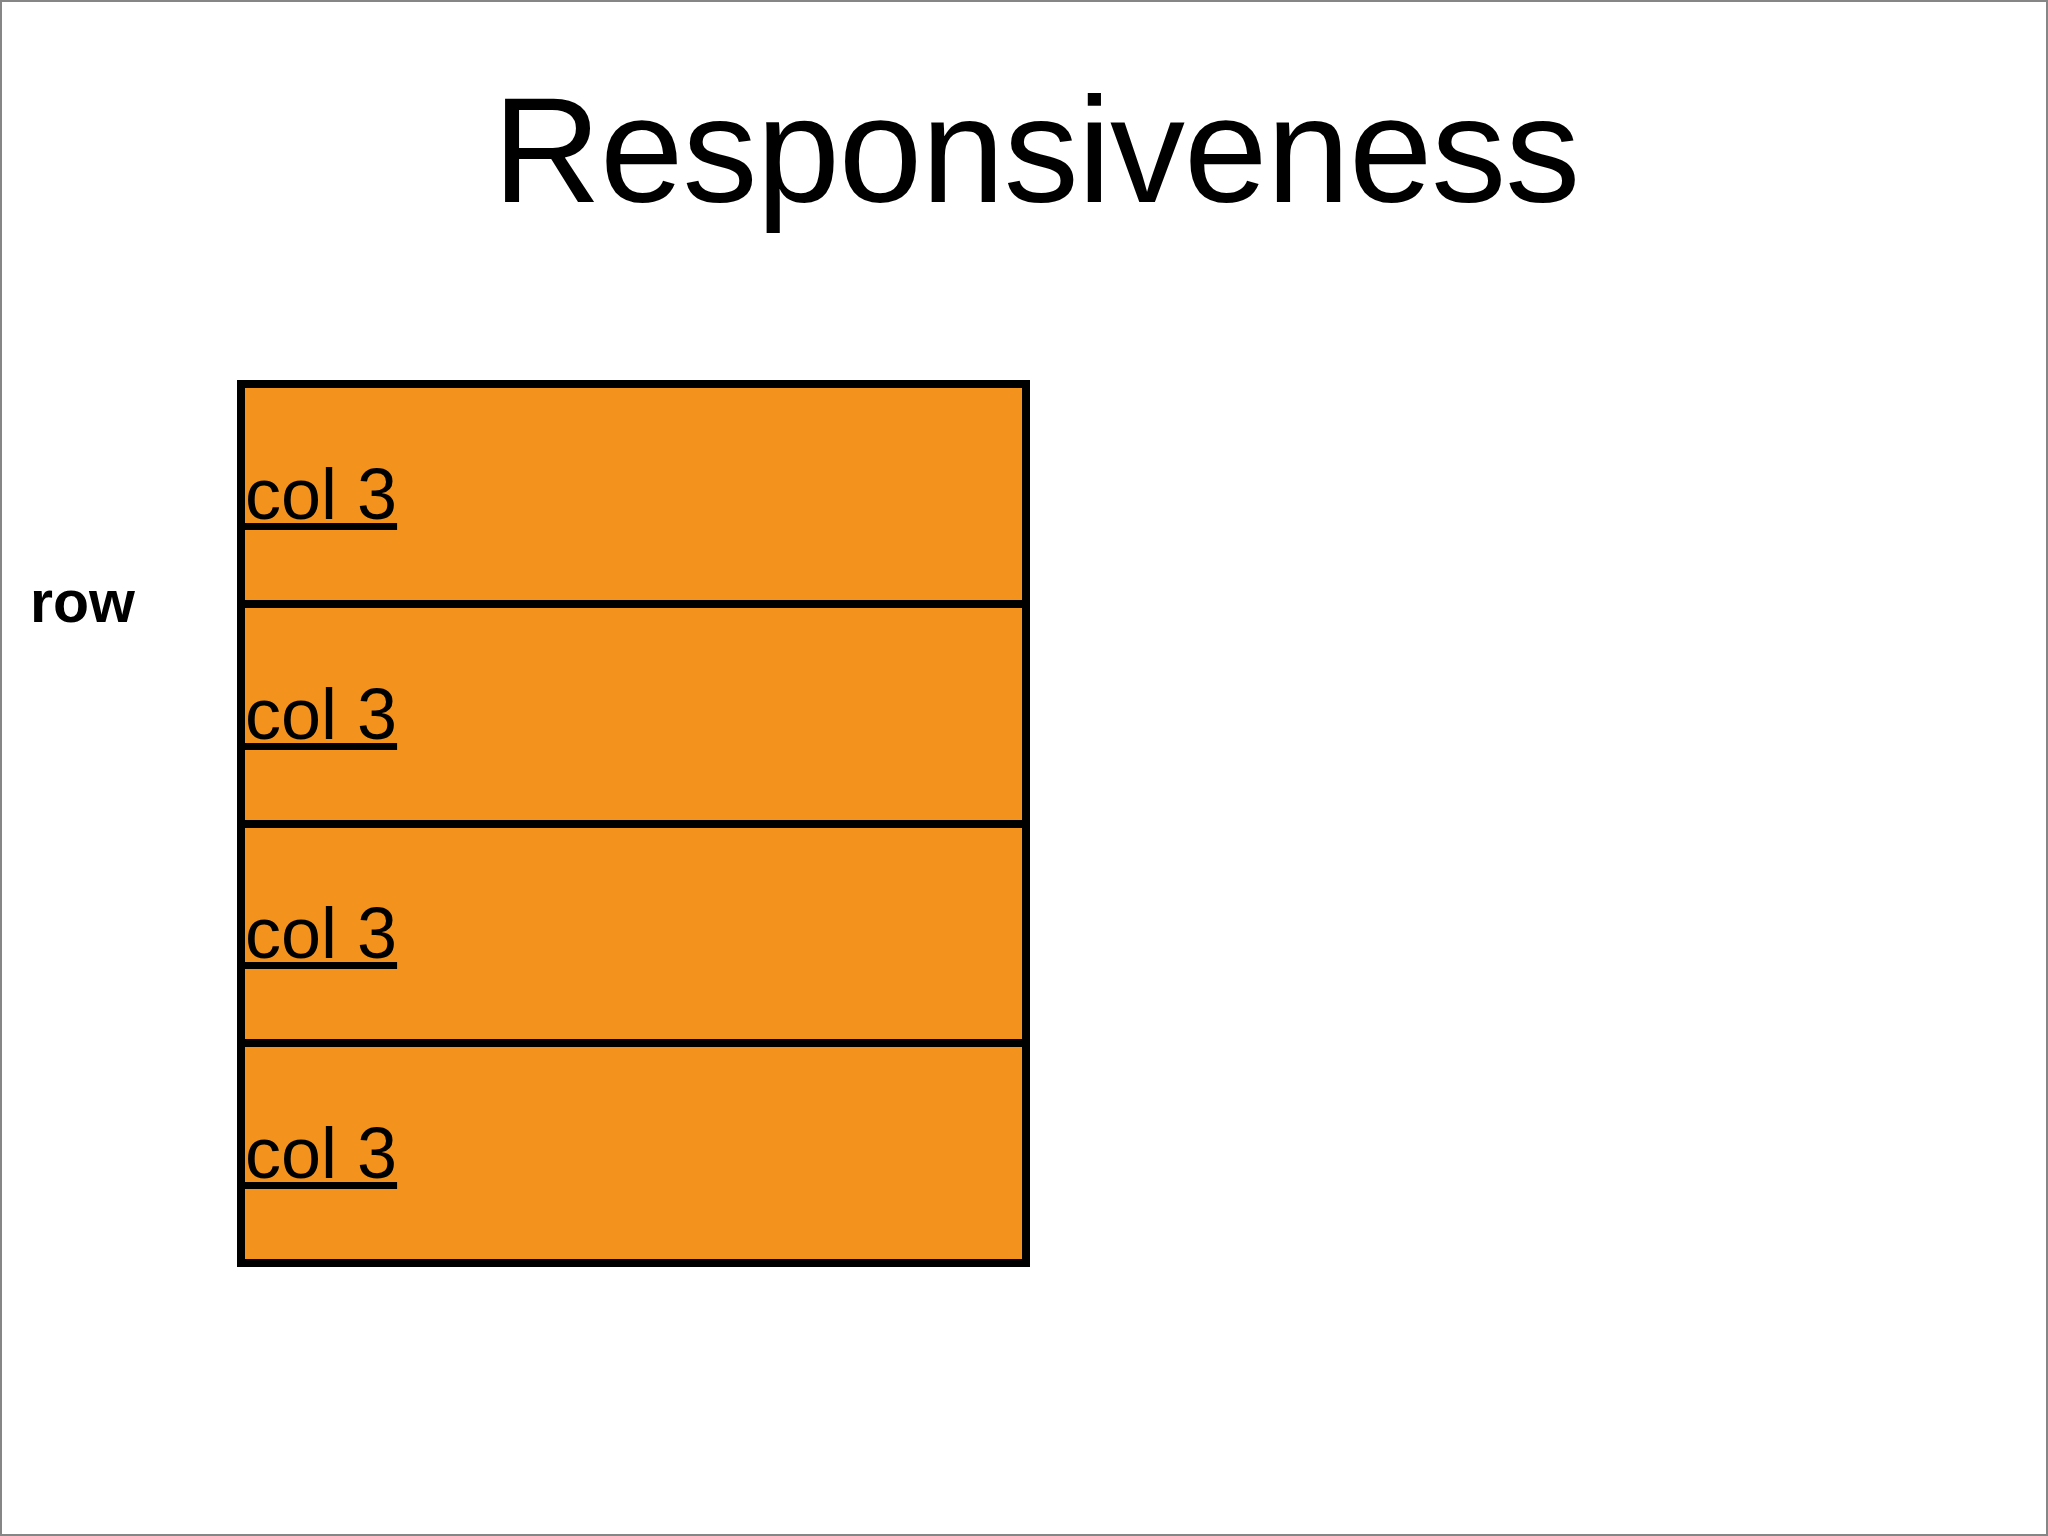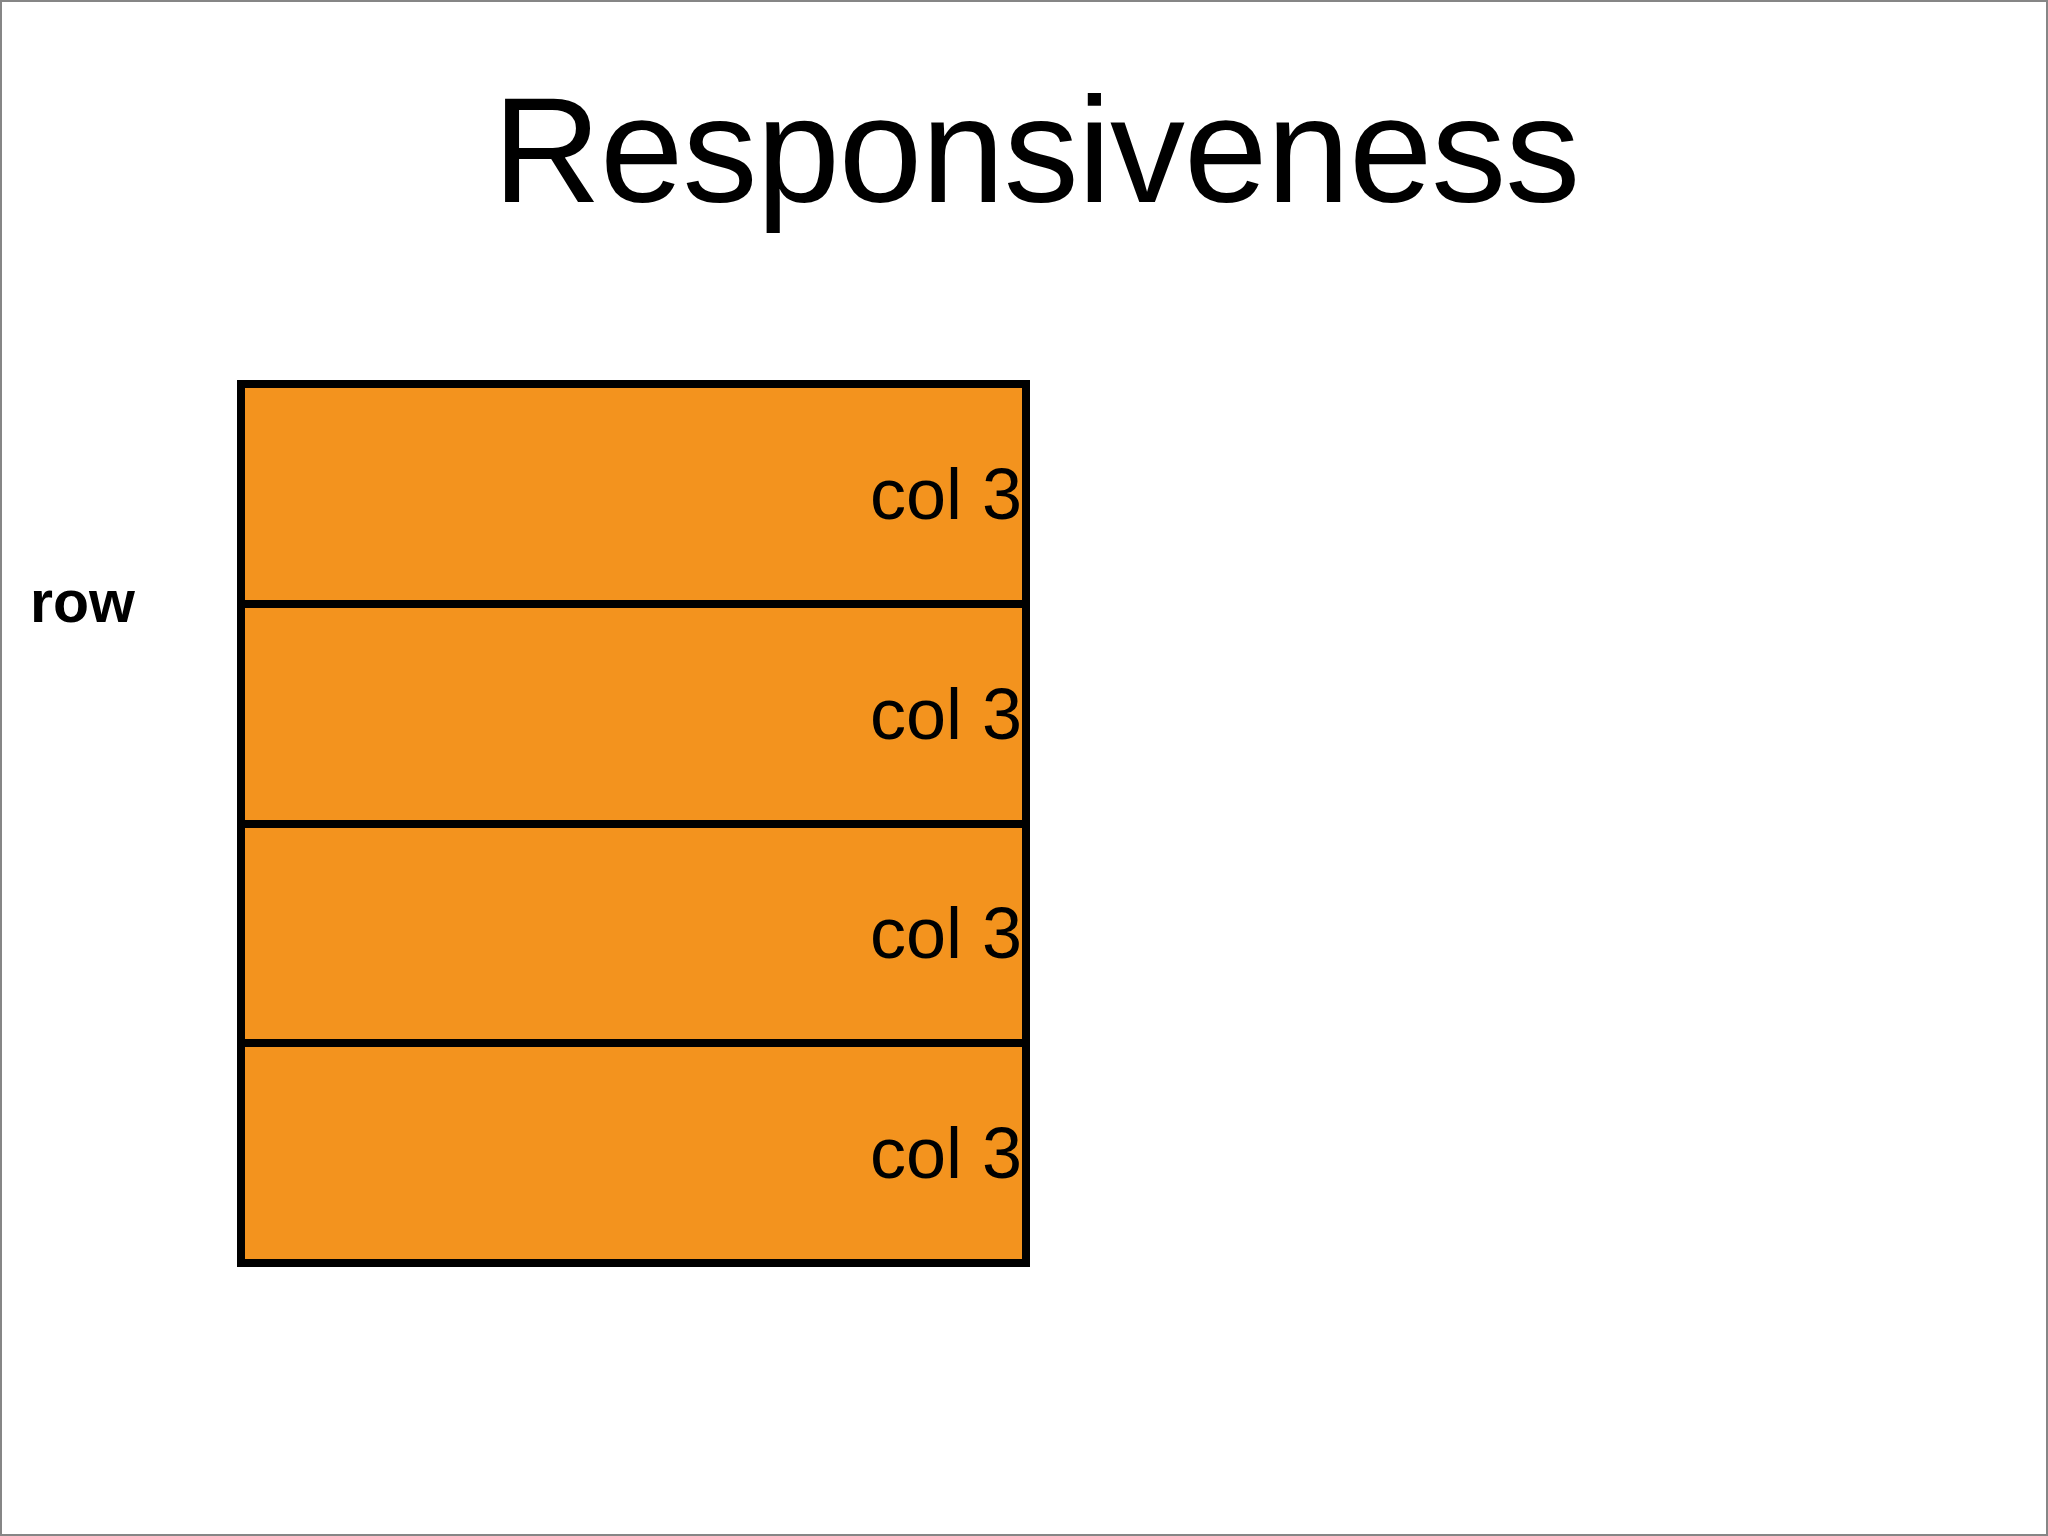--- a/index.html
+++ b/index.html
@@ -48,21 +48,22 @@
     padding: 8px;
     display: flex;
     flex-direction: column;
     gap: 8px;
   }
   .col-block {
     flex: 1 1 0;
     background: var(--column-fill, #f3931e);
     display: flex;
     align-items: center;
-    justify-content: flex-end;
+    justify-content: flex-start;
+    text-decoration: underline;
   }
   .col-label {
     font-size: 72px;
     font-weight: 400;
     color: var(--text, #000000);
     line-height: 1;
   }
 </style>
 </head>
 <body style="--background: #ffffff; --frame-border: #868686; --border: #000000; --column-fill: #f3931e; --text: #000000;">

